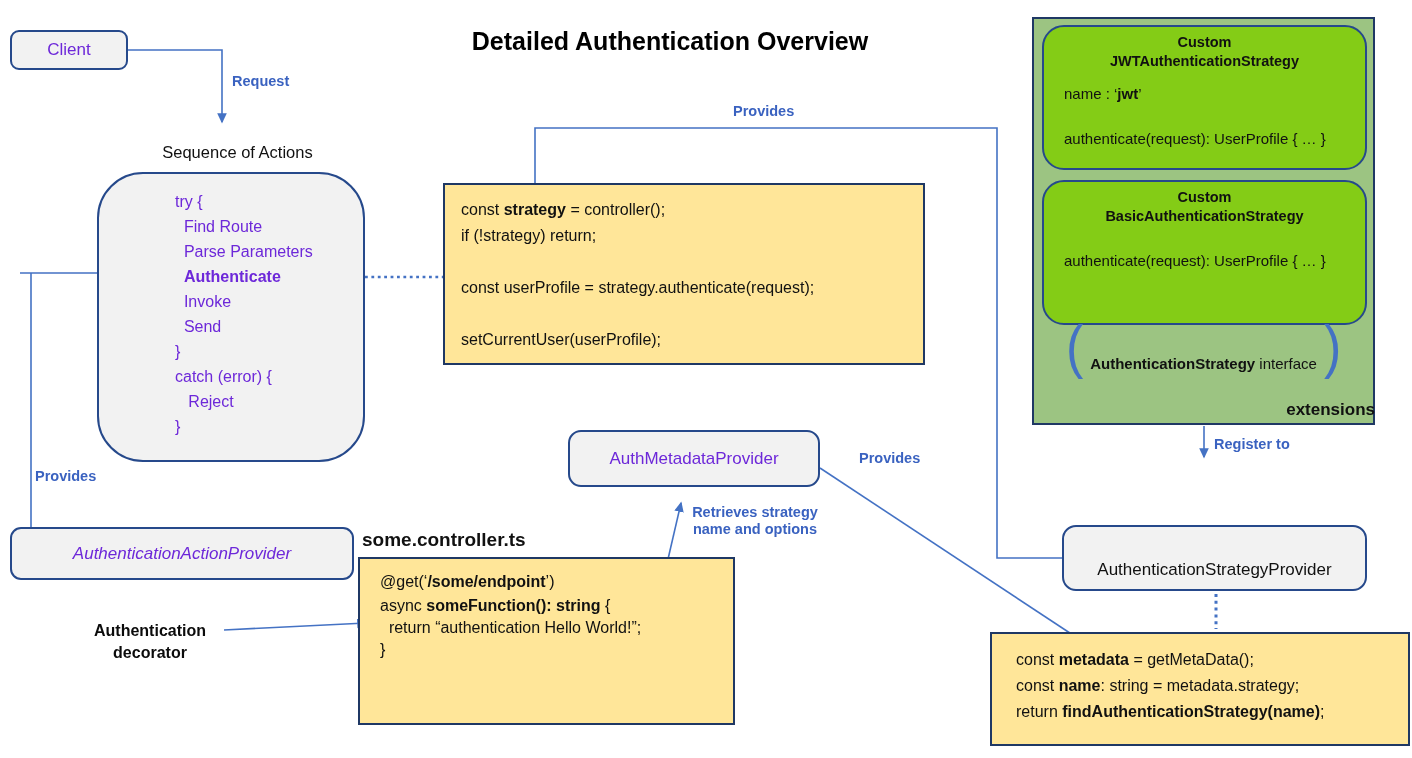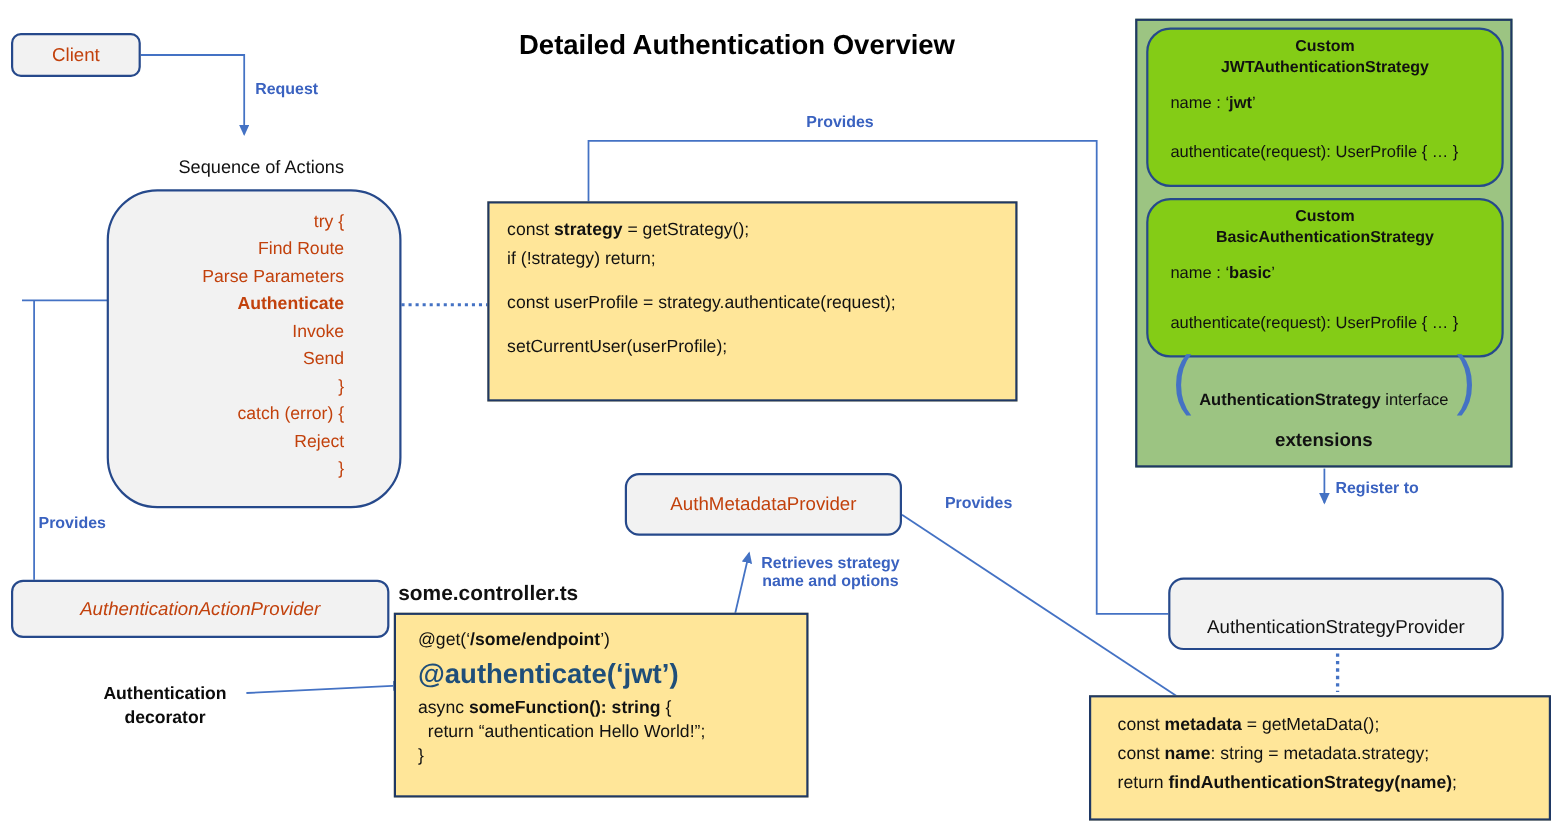--- a/index.html
+++ b/index.html
@@ -11,25 +11,25 @@
   .b{font-weight:700;}
   
   svg.overlay{position:absolute;left:0;top:0;pointer-events:none;}
   .conn{stroke:#4472C4;stroke-width:1.6;fill:none;}
   .dotted{stroke-width:2.6;stroke-dasharray:2.8 3.6;}
   .dotted2{stroke-width:3;stroke-dasharray:3 3.8;}
   
   .gnode{
     position:absolute;background:#F2F2F2;border:2.5px solid #26498B;
     display:flex;align-items:center;justify-content:center;
-    font-size:17px;color:#c2410c;box-sizing:border-box;text-align:right;
+    font-size:17px;color:#6d28d9;box-sizing:border-box;
   }
   .yellowbox{position:absolute;background:#FFE699;border:2.8px solid #1F3864;box-sizing:border-box;}
   .codeline{font-size:16px;line-height:26px;white-space:pre;}
-  .gap{margin-top:14px;}
+  .gap{margin-top:26px;}
   .seqline{font-size:16px;line-height:25px;white-space:pre;}
   .blabel{position:absolute;color:#3A62C0;font-weight:700;font-size:14.5px;line-height:17px;}
   .blklabel{position:absolute;color:#0b0b0b;font-weight:700;text-align:center;}
   .title{
     position:absolute;left:410px;top:27px;width:520px;text-align:center;
     font-size:25px;font-weight:700;color:#000;
   }
   
   .greenpanel{position:absolute;left:1032px;top:17px;width:343px;height:408px;
     background:#9CC482;border:2.8px solid #1F3864;box-sizing:border-box;}
@@ -99,44 +99,43 @@
     </div>
   </div>
 
   <div class="blabel" style="left:35px;top:468px;">Provides</div>
 
   <div class="gnode" style="left:10px;top:527px;width:344px;height:53px;border-radius:11px;font-style:italic;">
     <span>AuthenticationActionProvider</span>
   </div>
 
   <div class="yellowbox" style="left:443px;top:183px;width:482px;height:182px;padding:12px 0 0 16px;">
-    <div class="codeline"><span>const </span><span class="b">strategy</span><span> = getStrategy();</span></div>
+    <div class="codeline"><span>const </span><span class="b">strategy</span><span> = controller();</span></div>
     <div class="codeline"><span>if (!strategy) return;</span></div>
     <div class="codeline gap"><span>const userProfile = strategy.authenticate(request);</span></div>
     <div class="codeline gap"><span>setCurrentUser(userProfile);</span></div>
   </div>
   <div class="blabel" style="left:733px;top:103px;">Provides</div>
 
   <div class="greenpanel"></div>
   <div class="stratbox" style="top:25px;">
     <div class="strat-title">Custom</div>
     <div class="strat-title">JWTAuthenticationStrategy</div>
     <div class="strat-line" style="margin-top:13px;"><span>name : ‘</span><span class="b">jwt</span><span>’</span></div>
     <div class="strat-line" style="margin-top:25px;"><span>authenticate(request): UserProfile { … }</span></div>
   </div>
   <div class="stratbox" style="top:180px;">
     <div class="strat-title">Custom</div>
     <div class="strat-title">BasicAuthenticationStrategy</div>
-    <div class="strat-line" style="margin-top:13px;"><span>name : ‘</span><span class="b">basic</span><span>’</span></div>
     <div class="strat-line" style="margin-top:25px;"><span>authenticate(request): UserProfile { … }</span></div>
   </div>
   <div class="paren" style="left:1066px;top:320px;">(</div>
   <div class="paren" style="left:1324px;top:320px;">)</div>
   <div class="impl-line" style="top:354px;"><span class="b">AuthenticationStrategy</span><span> interface</span></div>
-  <div class="impl-line" style="top:390px;font-size:17px;font-weight:700;">extensions</div>
+  <div class="impl-line" style="top:400px;font-size:17px;font-weight:700;text-align:right;">extensions</div>
 
   <div class="blabel" style="left:1214px;top:436px;">Register to</div>
 
   <div class="node-asp">
     <span>AuthenticationStrategyProvider</span>
   </div>
 
   <div class="yellowbox" style="left:990px;top:632px;width:420px;height:114px;padding:13px 0 0 24px;">
     <div class="codeline"><span>const </span><span class="b">metadata</span><span> = getMetaData();</span></div>
     <div class="codeline"><span>const </span><span class="b">name</span><span>: string = metadata.strategy;</span></div>
@@ -148,21 +147,20 @@
   </div>
   <div class="blabel" style="left:859px;top:450px;">Provides</div>
   <div class="blabel" style="left:680px;top:504px;width:150px;text-align:center;">
     <div>Retrieves strategy</div>
     <div><span class="b">name</span><span> and options</span></div>
   </div>
 
   <div class="abs" style="left:362px;top:529px;font-size:19px;font-weight:700;">some.controller.ts</div>
   <div class="yellowbox" style="left:358px;top:557px;width:377px;height:168px;padding:12px 16px 0 20px;">
     <div class="ctl-line"><span>@get(‘</span><span class="b">/some/endpoint</span><span>’)</span></div>
-    <div class="ctl-big">@authenticate(‘jwt’)</div>
     <div class="ctl-line" style="margin-top:2px;"><span>async </span><span class="b">someFunction(): string</span><span> {</span></div>
     <div class="ctl-line"><span>  return “authentication Hello World!”;</span></div>
     <div class="ctl-line">}</div>
   </div>
 
   <div class="blklabel" style="left:70px;top:620px;width:160px;font-size:16px;line-height:22px;">
     <div>Authentication</div>
     <div>decorator</div>
   </div>
 

